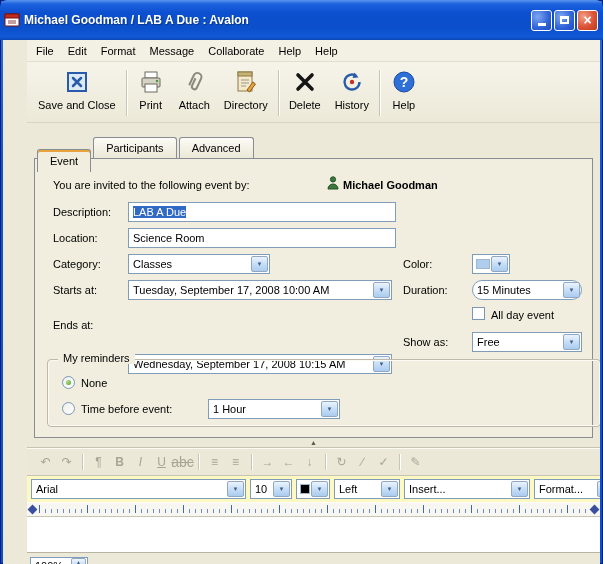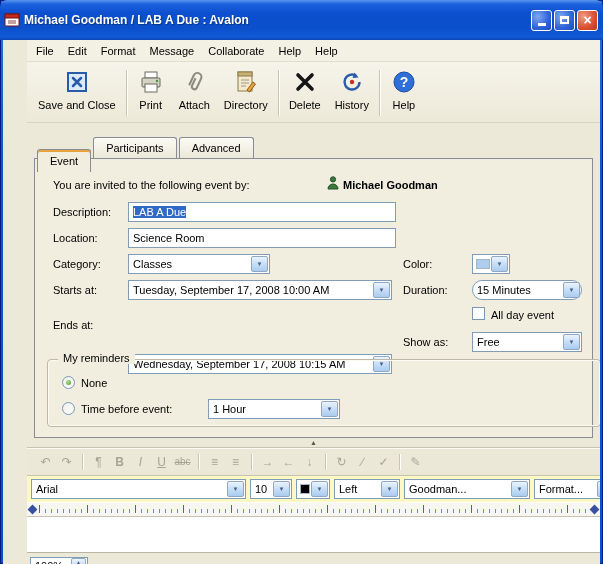--- a/index.html
+++ b/index.html
@@ -46,21 +46,21 @@
   .radio{position:absolute;width:13px;height:13px;border-radius:50%;background:linear-gradient(135deg,#EDEDEA,#FFF);border:1px solid #7A98B5;box-sizing:border-box;}
   .radio.checked::after{content:"";position:absolute;left:3px;top:3px;width:5px;height:5px;border-radius:50%;
     background:radial-gradient(circle at 35% 35%,#AEE08A,#4F9A22);}
   .groupbox{position:absolute;border:1px solid #BDB9A6;border-radius:4px;box-shadow:inset 0 0 0 1px #FBFAF3;}
   .glegend{position:absolute;top:-8px;left:10px;background:#F1EEDF;padding:0 5px;}
   .splitter{flex:none;height:9px;display:flex;align-items:center;justify-content:center;color:#5A5A4E;font-size:7px;line-height:1;}
   .fmtbar{flex:none;height:27px;border-top:1px solid #C6C3B0;border-bottom:1px solid #C6C3B0;background:#EBE8D7;
     display:flex;align-items:center;padding:0 8px;box-shadow:inset 0 1px 0 #FBFAF3;}
   .fmt-ic{width:21px;height:20px;display:flex;align-items:center;justify-content:center;color:#A8A596;font-size:12px;}
   .fmt-ic.b{font-weight:bold;} .fmt-ic.i{font-style:italic;} .fmt-ic.u{text-decoration:underline;}
-  .fmt-ic.s{text-decoration:line-through;font-size:10px;}
+  .fmt-ic.s{text-decoration:line-through;font-size:14px;}
   .fmt-sep{width:1px;height:16px;background:#C9C5B2;box-shadow:1px 0 0 #fff;margin:0 5px;}
   .fontrow{flex:none;height:26px;display:flex;align-items:center;padding:0 4px;gap:4px;background:#fef9c3;text-decoration:underline;}
   .cmb.inline{position:relative;flex:none;}
   .ruler{flex:none;position:relative;height:13px;background:#F7F6F0;border-top:1px solid #FDFCF7;border-bottom:1px solid #C6C3B0;}
   .ticks-small{position:absolute;left:12px;right:12px;top:6px;height:4px;
     background:repeating-linear-gradient(90deg,#6B8CC8 0 1px,transparent 1px 6px);}
   .ticks-tall{position:absolute;left:12px;right:12px;top:2px;height:8px;
     background:repeating-linear-gradient(90deg,#4466B0 0 1px,transparent 1px 48px);}
   .dia{position:absolute;width:7px;height:7px;background:#3B4FA0;transform:rotate(45deg);top:3px;}
   .dia.left{left:2px;} .dia.right{right:2px;}
@@ -302,21 +302,21 @@
       </div>
       <div class="cmb inline" style="width:34px;">
         <span class="swatch" style="background-color: rgb(0, 0, 0);"></span>
         <span class="cbtn">▼</span>
       </div>
       <div class="cmb inline" style="width:66px;">
         <span class="cval">Left</span>
         <span class="cbtn">▼</span>
       </div>
       <div class="cmb inline" style="width:126px;">
-        <span class="cval">Goodman...</span>
+        <span class="cval">Insert...</span>
         <span class="cbtn">▼</span>
       </div>
       <div class="cmb inline" style="width:82px;">
         <span class="cval">Format...</span>
         <span class="cbtn">▼</span>
       </div>
     </div>
 
     <div class="ruler">
       <div class="ticks-small"></div>

